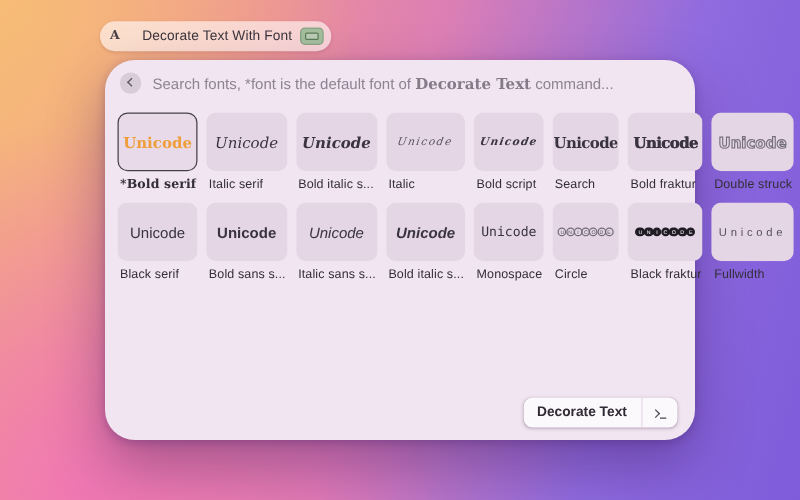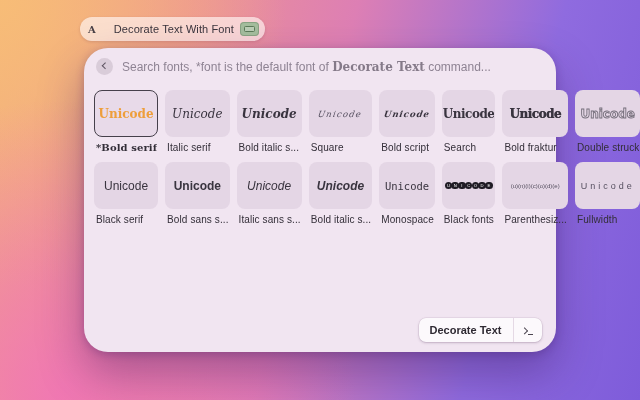--- a/index.html
+++ b/index.html
@@ -151,21 +151,21 @@
       <div class="cell">
         <div class="card">
           <span class="pv p-bold-italic-serif">Unicode</span>
         </div>
         <div class="font-label">Bold italic s...</div>
       </div>
       <div class="cell">
         <div class="card">
           <span class="pv p-script">Unicode</span>
         </div>
-        <div class="font-label">Square</div>
+        <div class="font-label">Italic</div>
       </div>
       <div class="cell">
         <div class="card">
           <span class="pv p-bold-script">Unicode</span>
         </div>
         <div class="font-label">Bold script</div>
       </div>
       <div class="cell">
         <div class="card">
           <span class="pv p-fraktur">Unicode</span>
@@ -206,40 +206,48 @@
         <div class="card">
           <span class="pv p-bold-italic-sans">Unicode</span>
         </div>
         <div class="font-label">Bold italic s...</div>
       </div>
       <div class="cell">
         <div class="card">
           <span class="pv p-monospace">Unicode</span>
         </div>
         <div class="font-label">Monospace</div>
+      </div>
+      <div class="cell">
+        <div class="card">
+          <div class="pv-letters">
+            <span class="cl">U</span>
+            <span class="cl">N</span>
+            <span class="cl">I</span>
+            <span class="cl">C</span>
+            <span class="cl">O</span>
+            <span class="cl">D</span>
+            <span class="cl">E</span>
+          </div>
+        </div>
+        <div class="font-label">Circle</div>
       </div>
       <div class="cell">
         <div class="card">
           <div class="pv-letters">
             <span class="bcl">U</span>
             <span class="bcl">N</span>
             <span class="bcl">I</span>
             <span class="bcl">C</span>
             <span class="bcl">O</span>
             <span class="bcl">D</span>
             <span class="bcl">E</span>
           </div>
         </div>
-        <div class="font-label">Black fonts</div>
-      </div>
-      <div class="cell">
-        <div class="card">
-          <span class="pv p-parenthesized">(u)(n)(i)(c)(o)(d)(e)</span>
-        </div>
-        <div class="font-label">Parenthesiz...</div>
+        <div class="font-label">Black fraktur</div>
       </div>
       <div class="cell">
         <div class="card">
           <span class="pv p-fullwidth">Unicode</span>
         </div>
         <div class="font-label">Fullwidth</div>
       </div>
     </div>
 
   <button class="action-btn">

